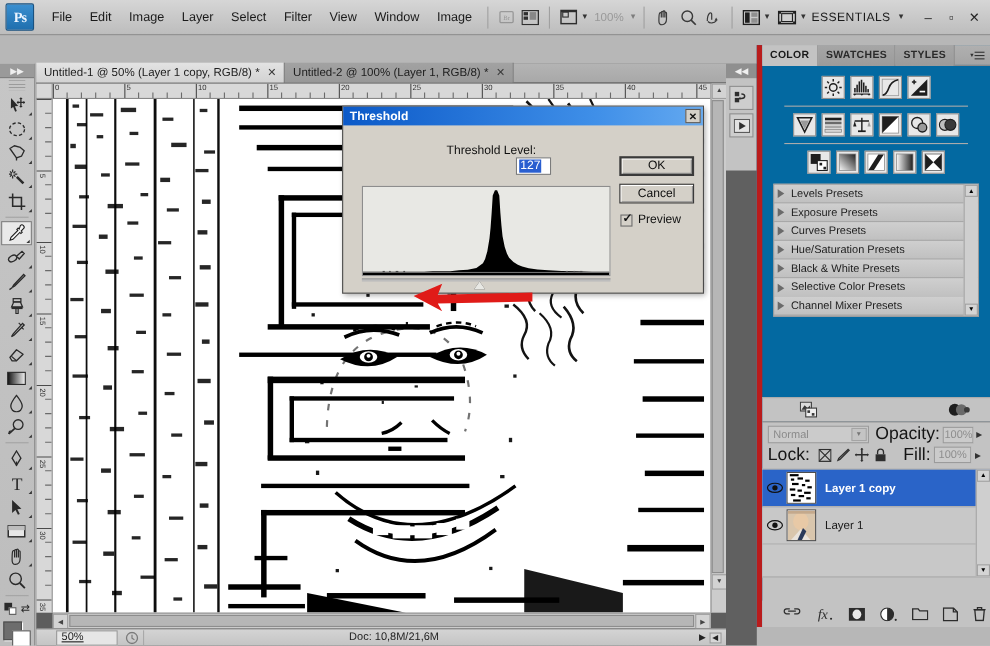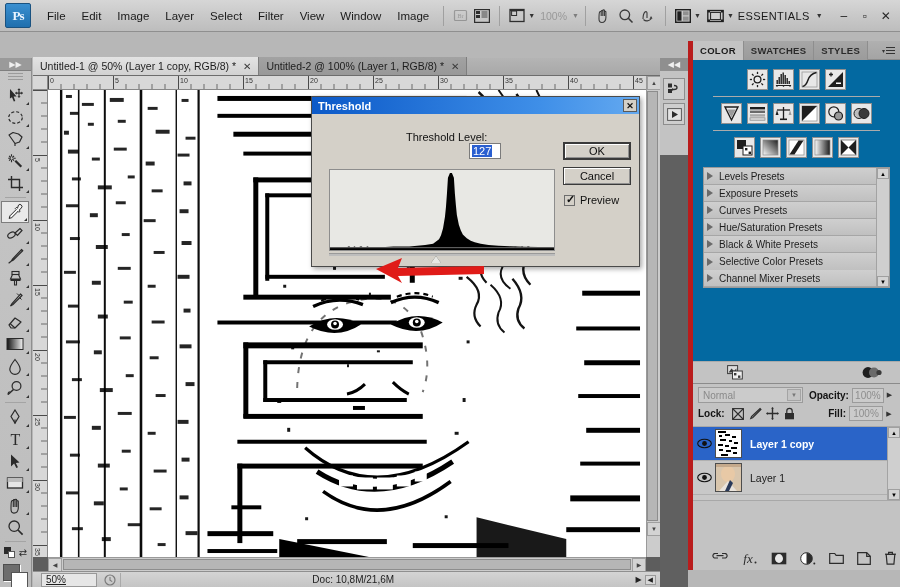--- a/index.html
+++ b/index.html
@@ -197,21 +197,21 @@
 
   #statusbar {
     position: absolute; left: 0; bottom: 0; width: 627px; height: 16px;
     background: linear-gradient(to bottom,#d4d4d4,#c4c4c4);
     border-top: 1px solid #8f8f8f;
     display: flex; align-items: center; font-size: 10px; color: #1d1d1d;
   }
   #sb-zoom {
     width: 56px; height: 14px; background: #e6e6e6;
     border: 1px solid #989898; display: flex; align-items: center;
-    padding-left: 4px; margin-left: 8px; text-decoration: underline;
+    padding-left: 4px; margin-left: 18px; text-decoration: underline;
   }
   #sb-clock {
     width: 22px; display: flex; align-items: center; justify-content: center;
     color: #777; border-right: 1px solid #a9a9a9; height: 14px; margin-left: 2px;
   }
   #sb-doc { flex: 1; text-align: center; padding-right: 50px; }
 
   
   #minidock {
     position: absolute; left: 660px; top: 58px; width: 28px; height: 529px;
@@ -309,39 +309,39 @@
   #blendsel {
     width: 112px; height: 16px; background: #cbcbcb; border: 1px solid #9b9b9b;
     display: flex; align-items: center; padding-left: 4px;
     font-size: 10px; color: #8a8a8a; position: relative;
   }
   #blendsel .arrowbox {
     position: absolute; right: 1px; top: 1px; width: 14px; height: 12px;
     background: #c4c4c4; border: 1px solid #a4a4a4;
     display: flex; align-items: center; justify-content: center; font-size: 6px; color: #777;
   }
-  .lbl-b { font-size: 10px; font-weight: bold; color: #141414; margin-left: 6px; }
+  .lbl-b { font-size: 16px; font-weight: normal; color: #141414; margin-left: 6px; }
   .numbox {
     width: 34px; height: 15px; background: #cbcbcb; border: 1px solid #9b9b9b;
     font-size: 10px; color: #8e8e8e; display: flex; align-items: center;
     justify-content: center; margin-left: 3px;
   }
   .tinyarrow {
     width: 12px; height: 15px; background: #c3c3c3;
     display: flex; align-items: center; justify-content: center;
     font-size: 7px; color: #333;
   }
   #lockrow { display: flex; align-items: center; height: 19px; padding: 0 5px; }
   .lockicon {
     width: 15px; height: 15px; display: flex;
     align-items: center; justify-content: center; color: #2e2e2e; margin-right: 2px;
   }
 
   #layerlist {
-    position: absolute; left: 0; right: 0; top: 42px; height: 75px;
+    position: absolute; left: 0; right: 0; top: 42px; height: 99px;
     background: #c8c8c8; border-top: 1px solid #a8a8a8; border-bottom: 1px solid #a8a8a8;
   }
   .layerrow {
     display: flex; align-items: center; height: 34px;
     border-bottom: 1px solid #b0b0b0;
   }
   .layerrow.selected { background: #2a64c8; }
   .layerrow.selected .lname { color: #fff; font-weight: bold; }
   .eye {
     width: 22px; display: flex; align-items: center; justify-content: center;

